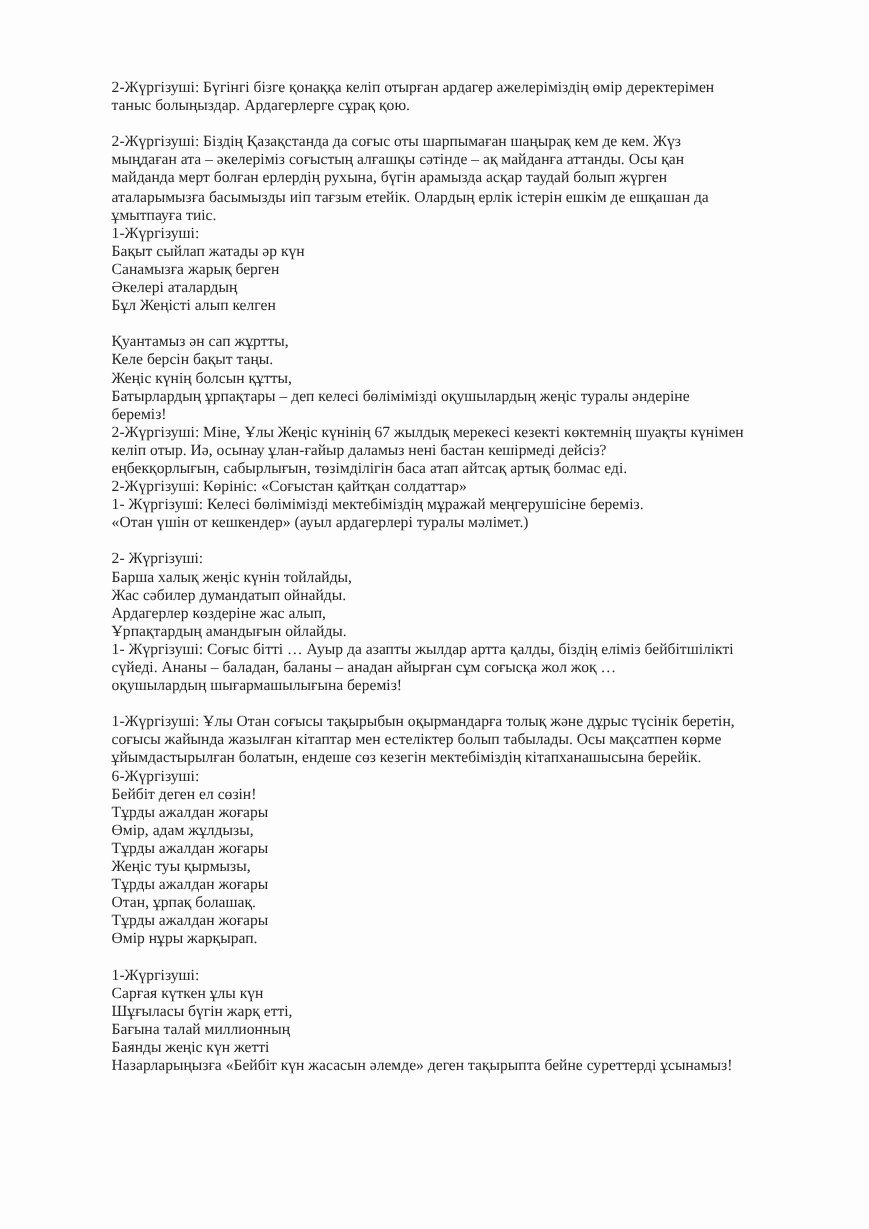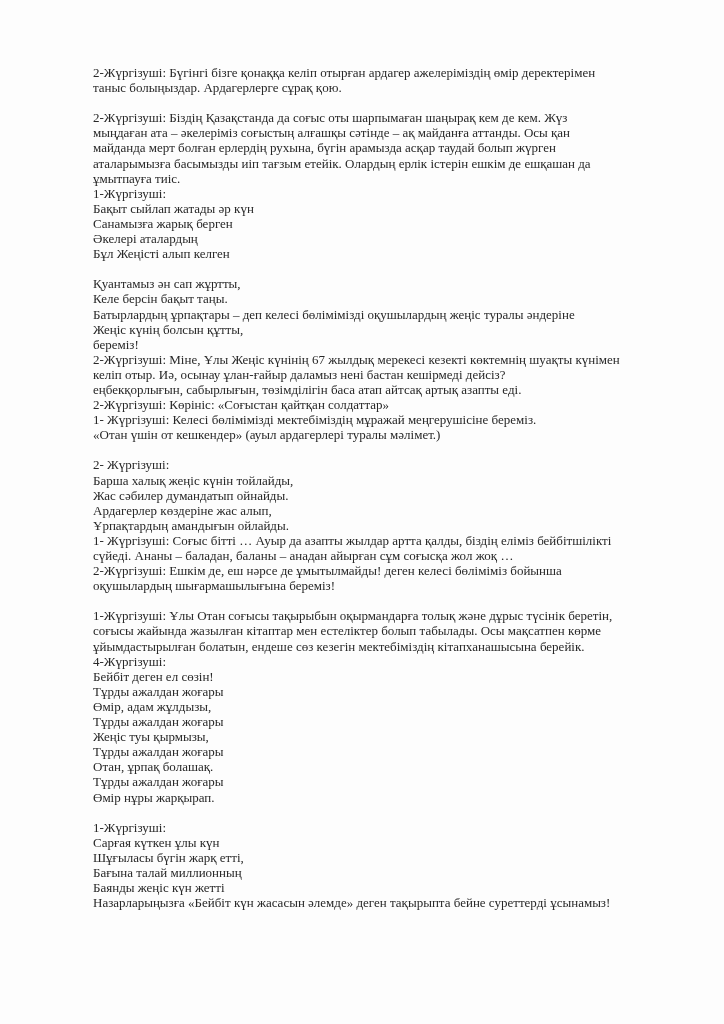--- a/index.html
+++ b/index.html
@@ -41,44 +41,43 @@
       <div class="line">аталарымызға басымызды иіп тағзым етейік. Олардың ерлік істерін ешкім де ешқашан да</div>
       <div class="line">ұмытпауға тиіс.</div>
       <div class="line">1-Жүргізуші:</div>
       <div class="line">Бақыт сыйлап жатады әр күн</div>
       <div class="line">Санамызға жарық берген</div>
       <div class="line">Әкелері аталардың</div>
       <div class="line">Бұл Жеңісті алып келген</div>
       <div class="line"></div>
       <div class="line">Қуантамыз ән сап жұртты,</div>
       <div class="line">Келе берсін бақыт таңы.</div>
+      <div class="line">Жеңіс күнің болсын құтты,</div>
       <div class="line">Батырлардың ұрпақтары – деп келесі бөлімімізді оқушылардың жеңіс туралы әндеріне</div>
-      <div class="line">Жеңіс күнің болсын құтты,</div>
       <div class="line">береміз!</div>
       <div class="line">2-Жүргізуші: Міне, Ұлы Жеңіс күнінің 67 жылдық мерекесі кезекті көктемнің шуақты күнімен</div>
       <div class="line">келіп отыр. Иә, осынау ұлан-ғайыр даламыз нені бастан кешірмеді дейсіз?</div>
-      <div class="line">еңбекқорлығын, сабырлығын, төзімділігін баса атап айтсақ артық азапты еді.</div>
+      <div class="line">еңбекқорлығын, сабырлығын, төзімділігін баса атап айтсақ артық болмас еді.</div>
       <div class="line">2-Жүргізуші: Көрініс: «Соғыстан қайтқан солдаттар»</div>
       <div class="line">1- Жүргізуші: Келесі бөлімімізді мектебіміздің мұражай меңгерушісіне береміз.</div>
       <div class="line">«Отан үшін от кешкендер» (ауыл ардагерлері туралы мәлімет.)</div>
       <div class="line"></div>
       <div class="line">2- Жүргізуші:</div>
       <div class="line">Барша халық жеңіс күнін тойлайды,</div>
       <div class="line">Жас сәбилер думандатып ойнайды.</div>
       <div class="line">Ардагерлер көздеріне жас алып,</div>
       <div class="line">Ұрпақтардың амандығын ойлайды.</div>
       <div class="line">1- Жүргізуші: Соғыс бітті … Ауыр да азапты жылдар артта қалды, біздің еліміз бейбітшілікті</div>
       <div class="line">сүйеді. Ананы – баладан, баланы – анадан айырған сұм соғысқа жол жоқ …</div>
-      <div class="line">2-Жүргізуші: Ешкім де, еш нәрсе де ұмытылмайды! деген келесі бөліміміз бойынша</div>
       <div class="line">оқушылардың шығармашылығына береміз!</div>
       <div class="line"></div>
       <div class="line">1-Жүргізуші: Ұлы Отан соғысы тақырыбын оқырмандарға толық және дұрыс түсінік беретін,</div>
       <div class="line">соғысы жайында жазылған кітаптар мен естеліктер болып табылады. Осы мақсатпен көрме</div>
       <div class="line">ұйымдастырылған болатын, ендеше сөз кезегін мектебіміздің кітапханашысына берейік.</div>
-      <div class="line">4-Жүргізуші:</div>
+      <div class="line">6-Жүргізуші:</div>
       <div class="line">Бейбіт деген ел сөзін!</div>
       <div class="line">Тұрды ажалдан жоғары</div>
       <div class="line">Өмір, адам жұлдызы,</div>
       <div class="line">Тұрды ажалдан жоғары</div>
       <div class="line">Жеңіс туы қырмызы,</div>
       <div class="line">Тұрды ажалдан жоғары</div>
       <div class="line">Отан, ұрпақ болашақ.</div>
       <div class="line">Тұрды ажалдан жоғары</div>
       <div class="line">Өмір нұры жарқырап.</div>
       <div class="line"></div>

